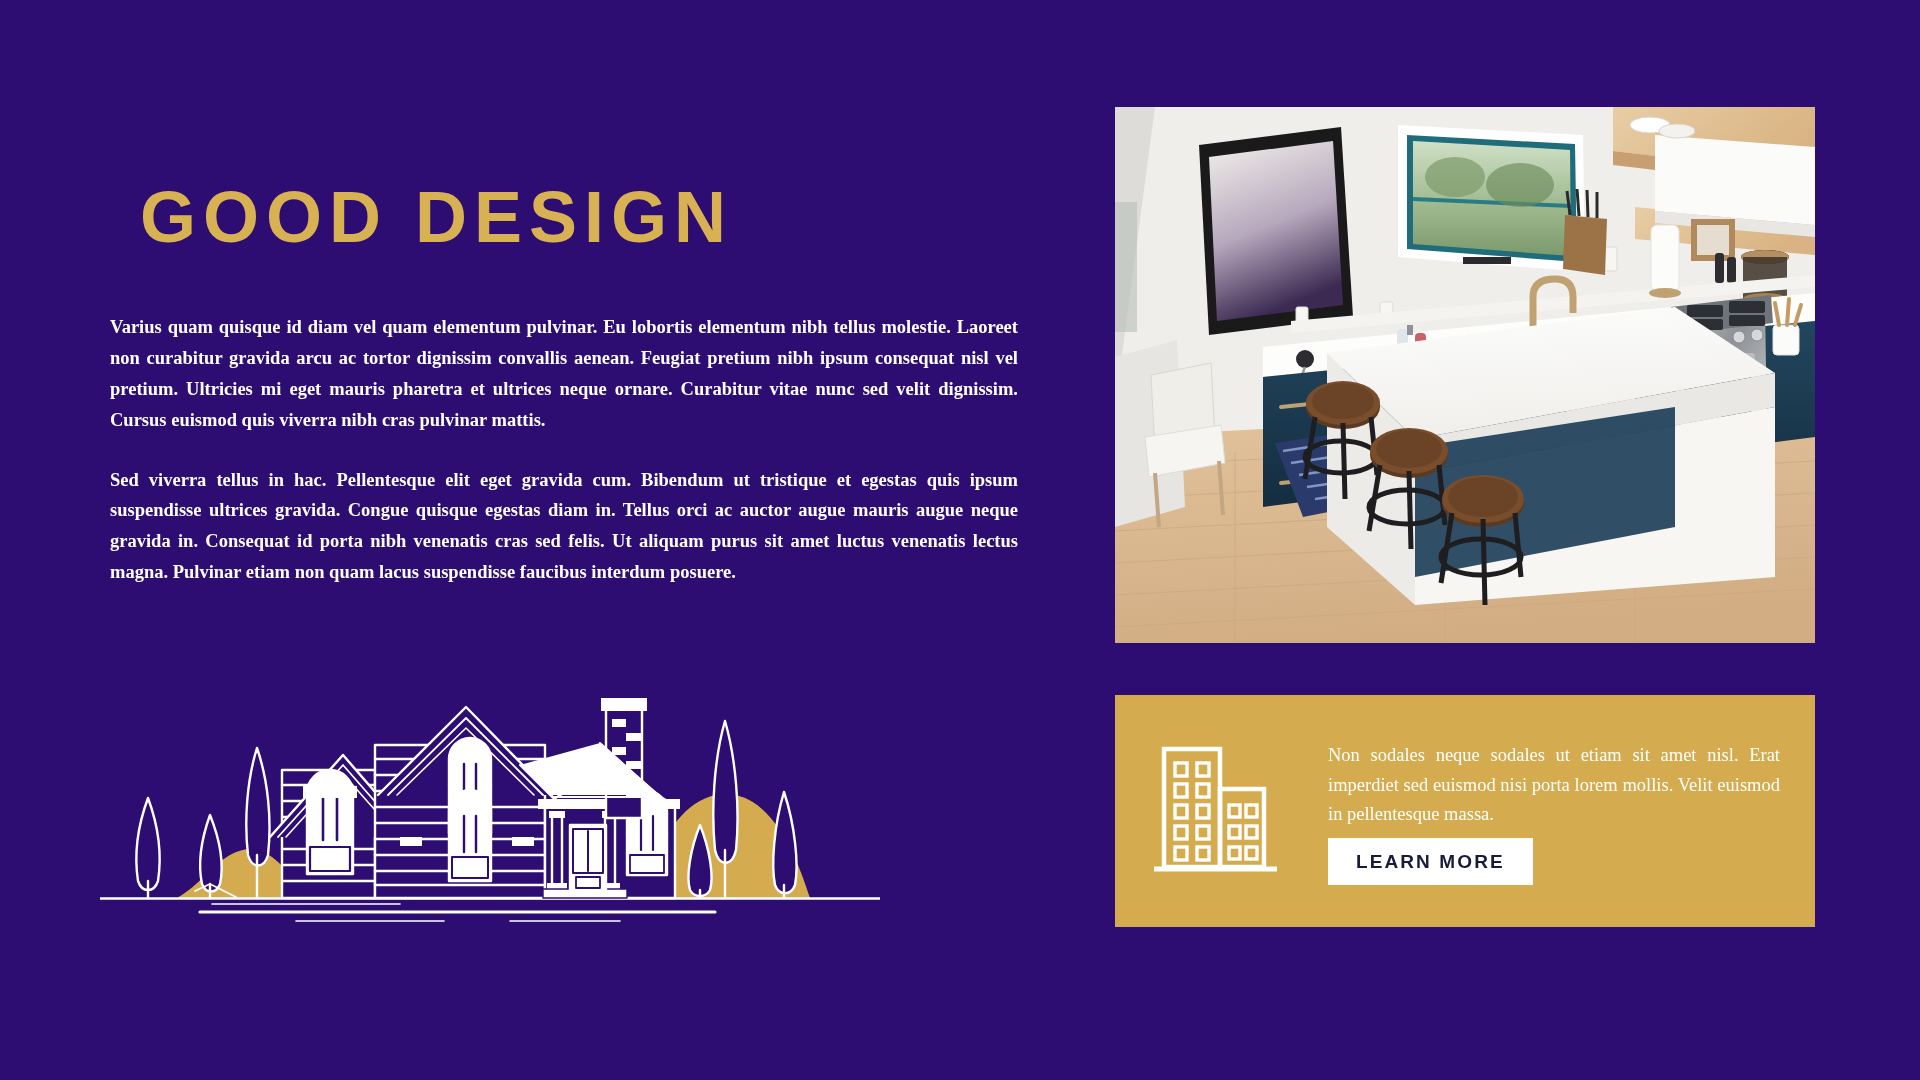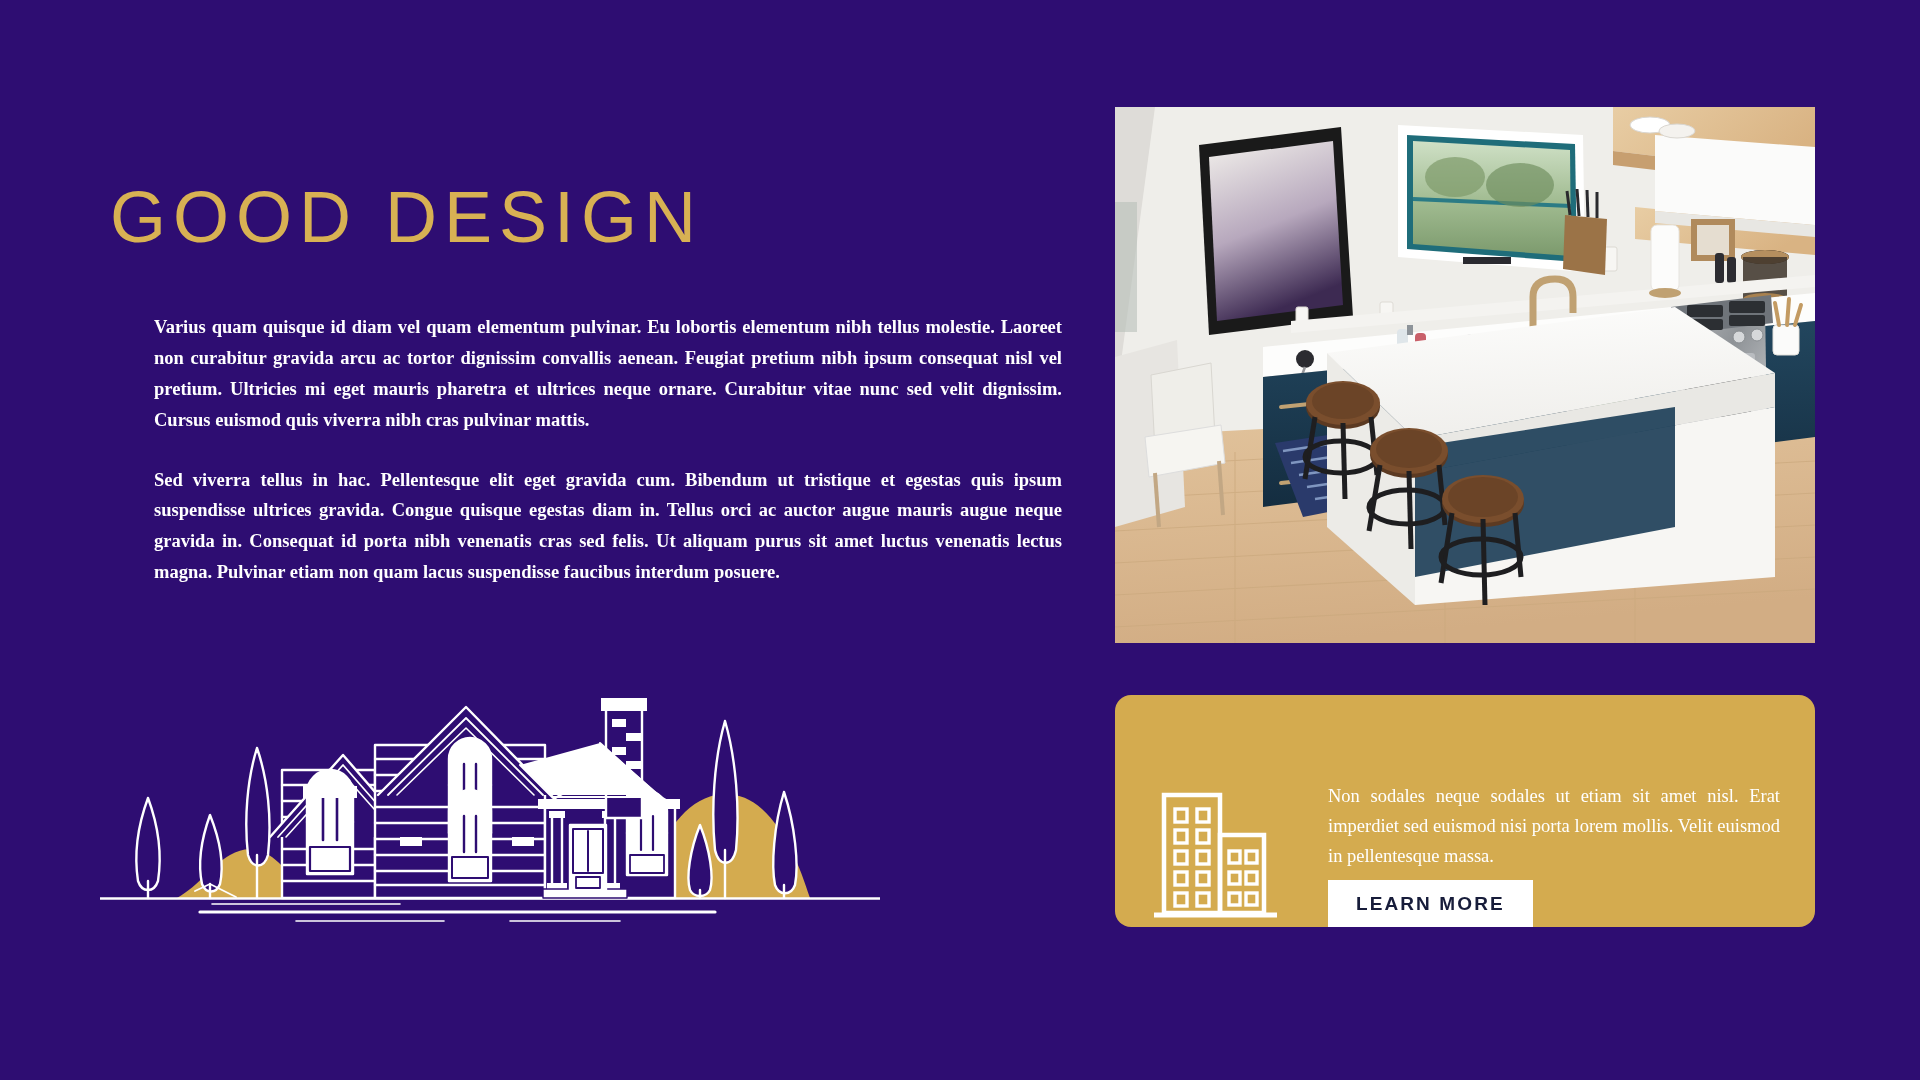--- a/index.html
+++ b/index.html
@@ -12,34 +12,34 @@
   }
   .slide { position:absolute; inset:0; }
 
   
   .left-col {
     position:absolute;
     left:110px; top:175px; width:910px;
   }
   .headline {
     font-family:"Liberation Sans", sans-serif;
-    font-weight:normal;
+    font-weight:bold;
     font-size:72px;
     line-height:1.18;
     letter-spacing:7px;
     color:#d8b153;
     text-transform:uppercase;
     white-space:nowrap;
+    margin-left:30px;
   }
   .headline .ln { display:block; }
 
   .body-copy {
     margin-top:52px;
     width:908px;
-    margin-left:44px;
   }
   .body-copy p {
     font-family:"Liberation Serif", serif;
     font-weight:bold;
     font-size:18.5px;
     line-height:1.67;
     color:#ffffff;
     text-align:justify;
     text-justify:inter-word;
   }
@@ -63,23 +63,22 @@
   }
   .photo svg { display:block; width:100%; height:100%; }
 
   
   .cta-card {
     position:absolute;
     left:1115px; top:695px;
     width:700px; height:232px;
     background:#d4ab4f;
     display:flex;
-    align-items:flex-end;
+    align-items:center;
     padding:0 0 0 36px;
-    border-radius:16px;
   }
   .cta-icon { width:135px; height:140px; flex:0 0 auto; }
   .cta-icon svg { display:block; width:100%; height:100%; }
   .cta-body { margin-left:42px; padding-top:4px; }
   .cta-text {
     font-family:"Liberation Serif", serif;
     font-size:18.5px;
     line-height:1.62;
     color:#ffffff;
     text-align:justify;

